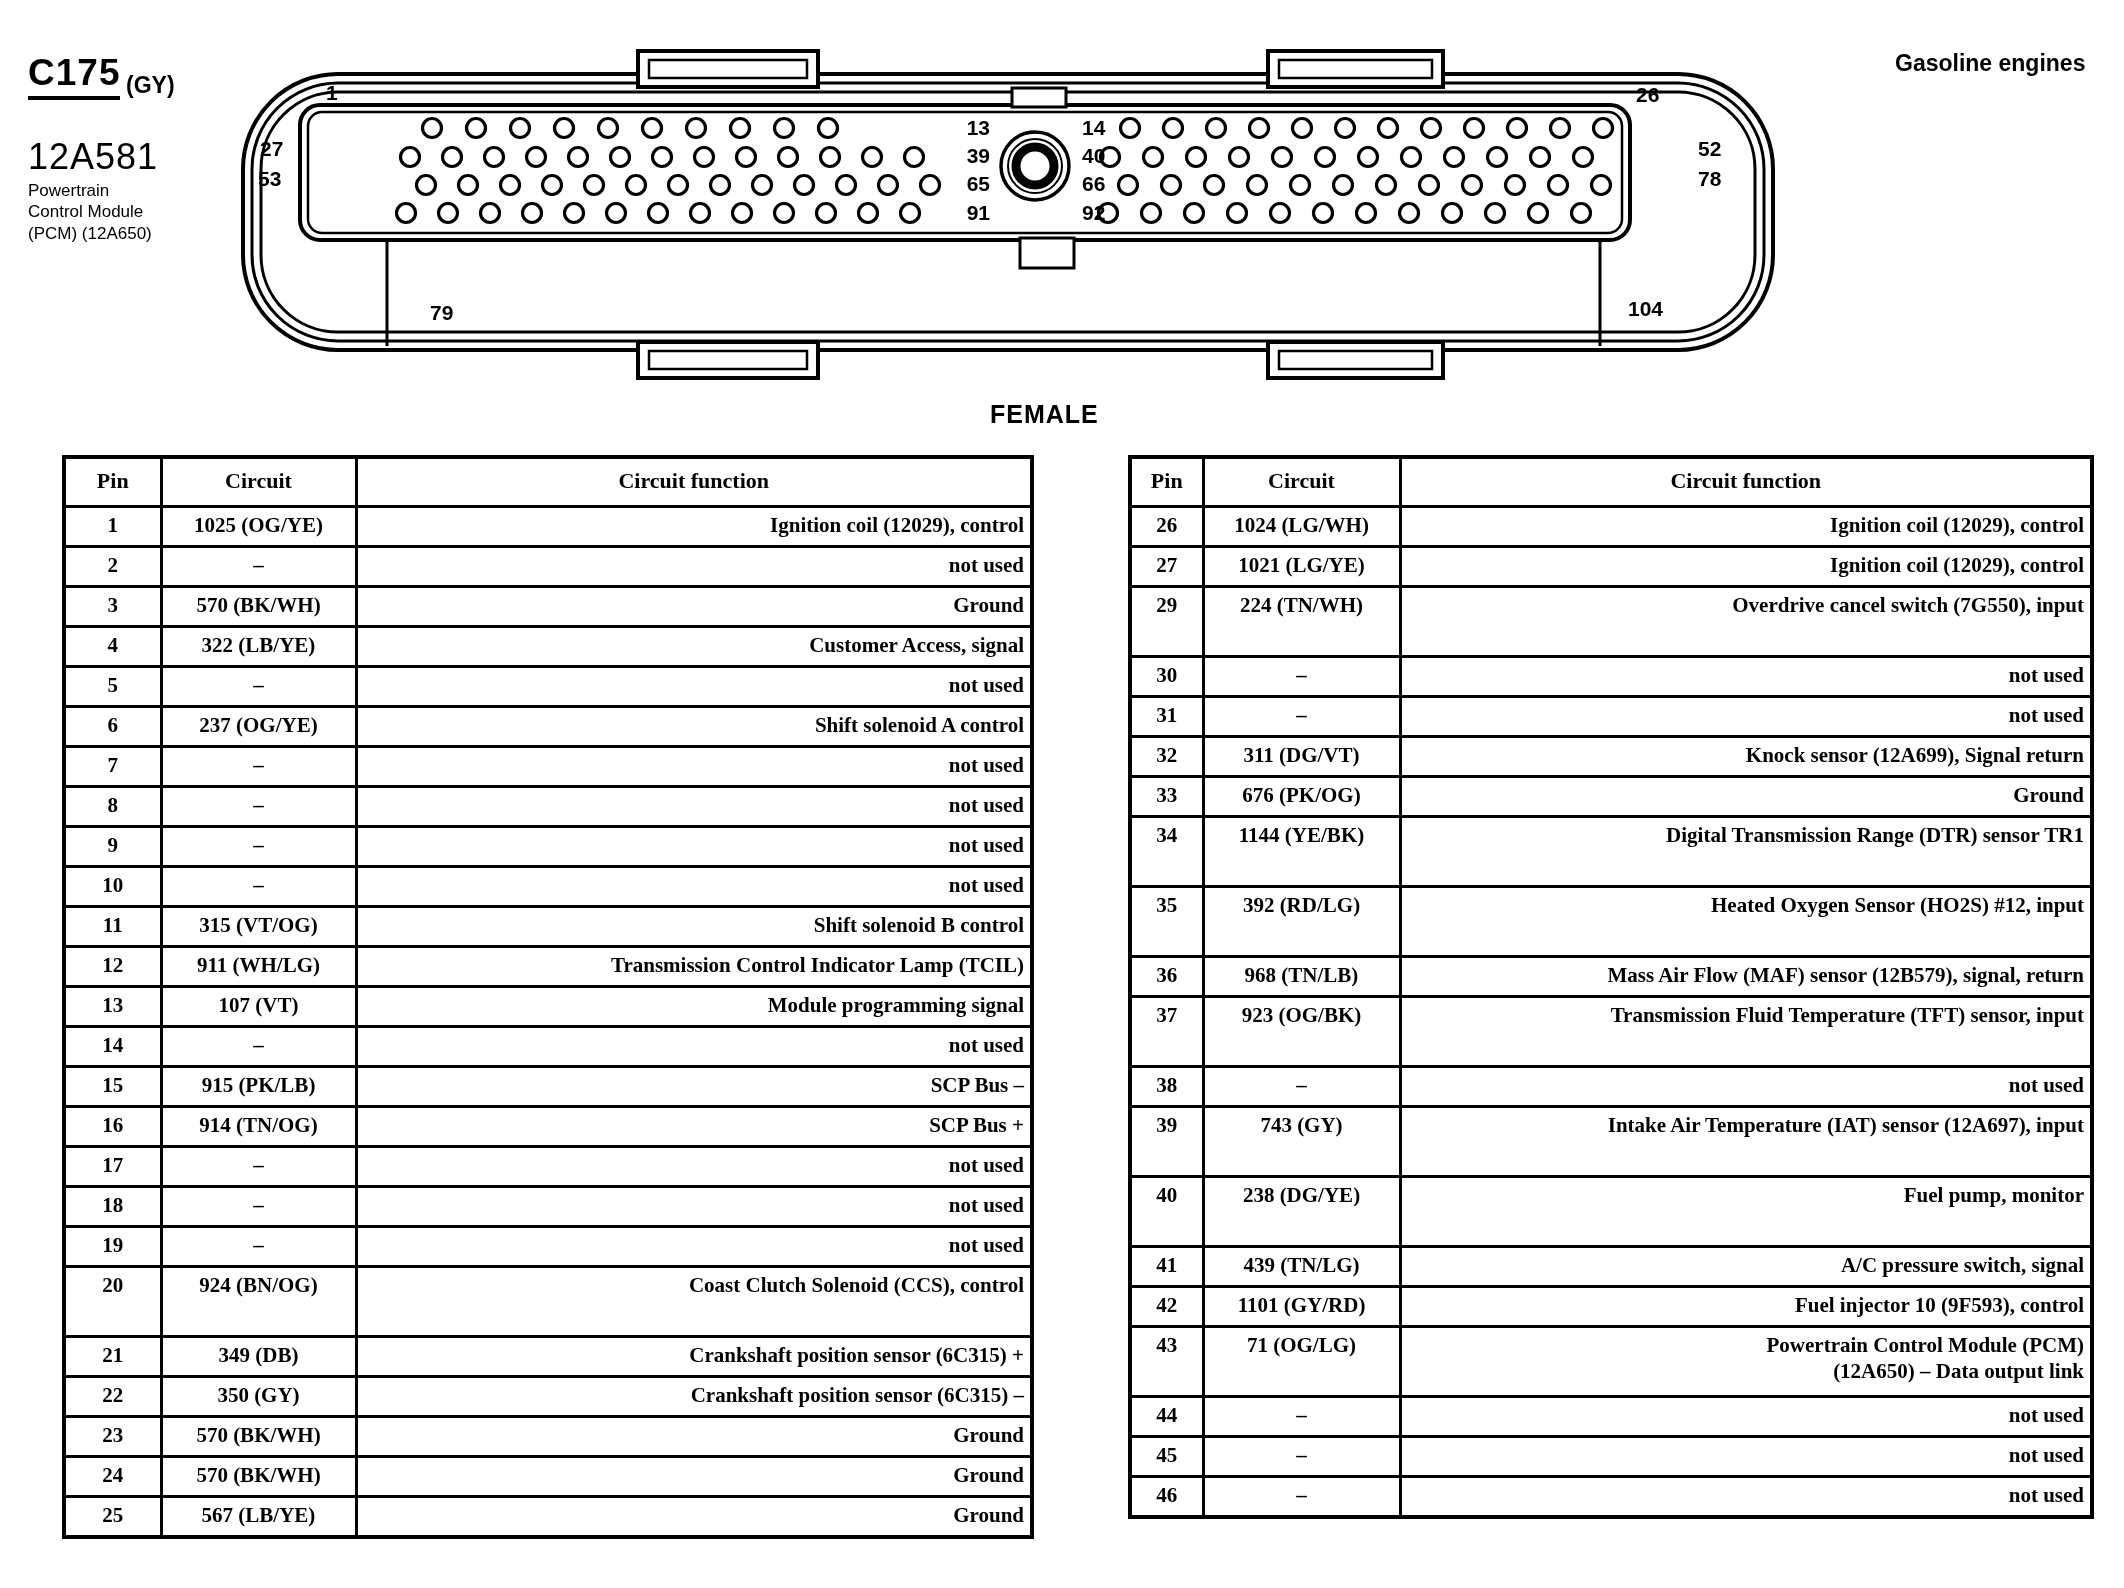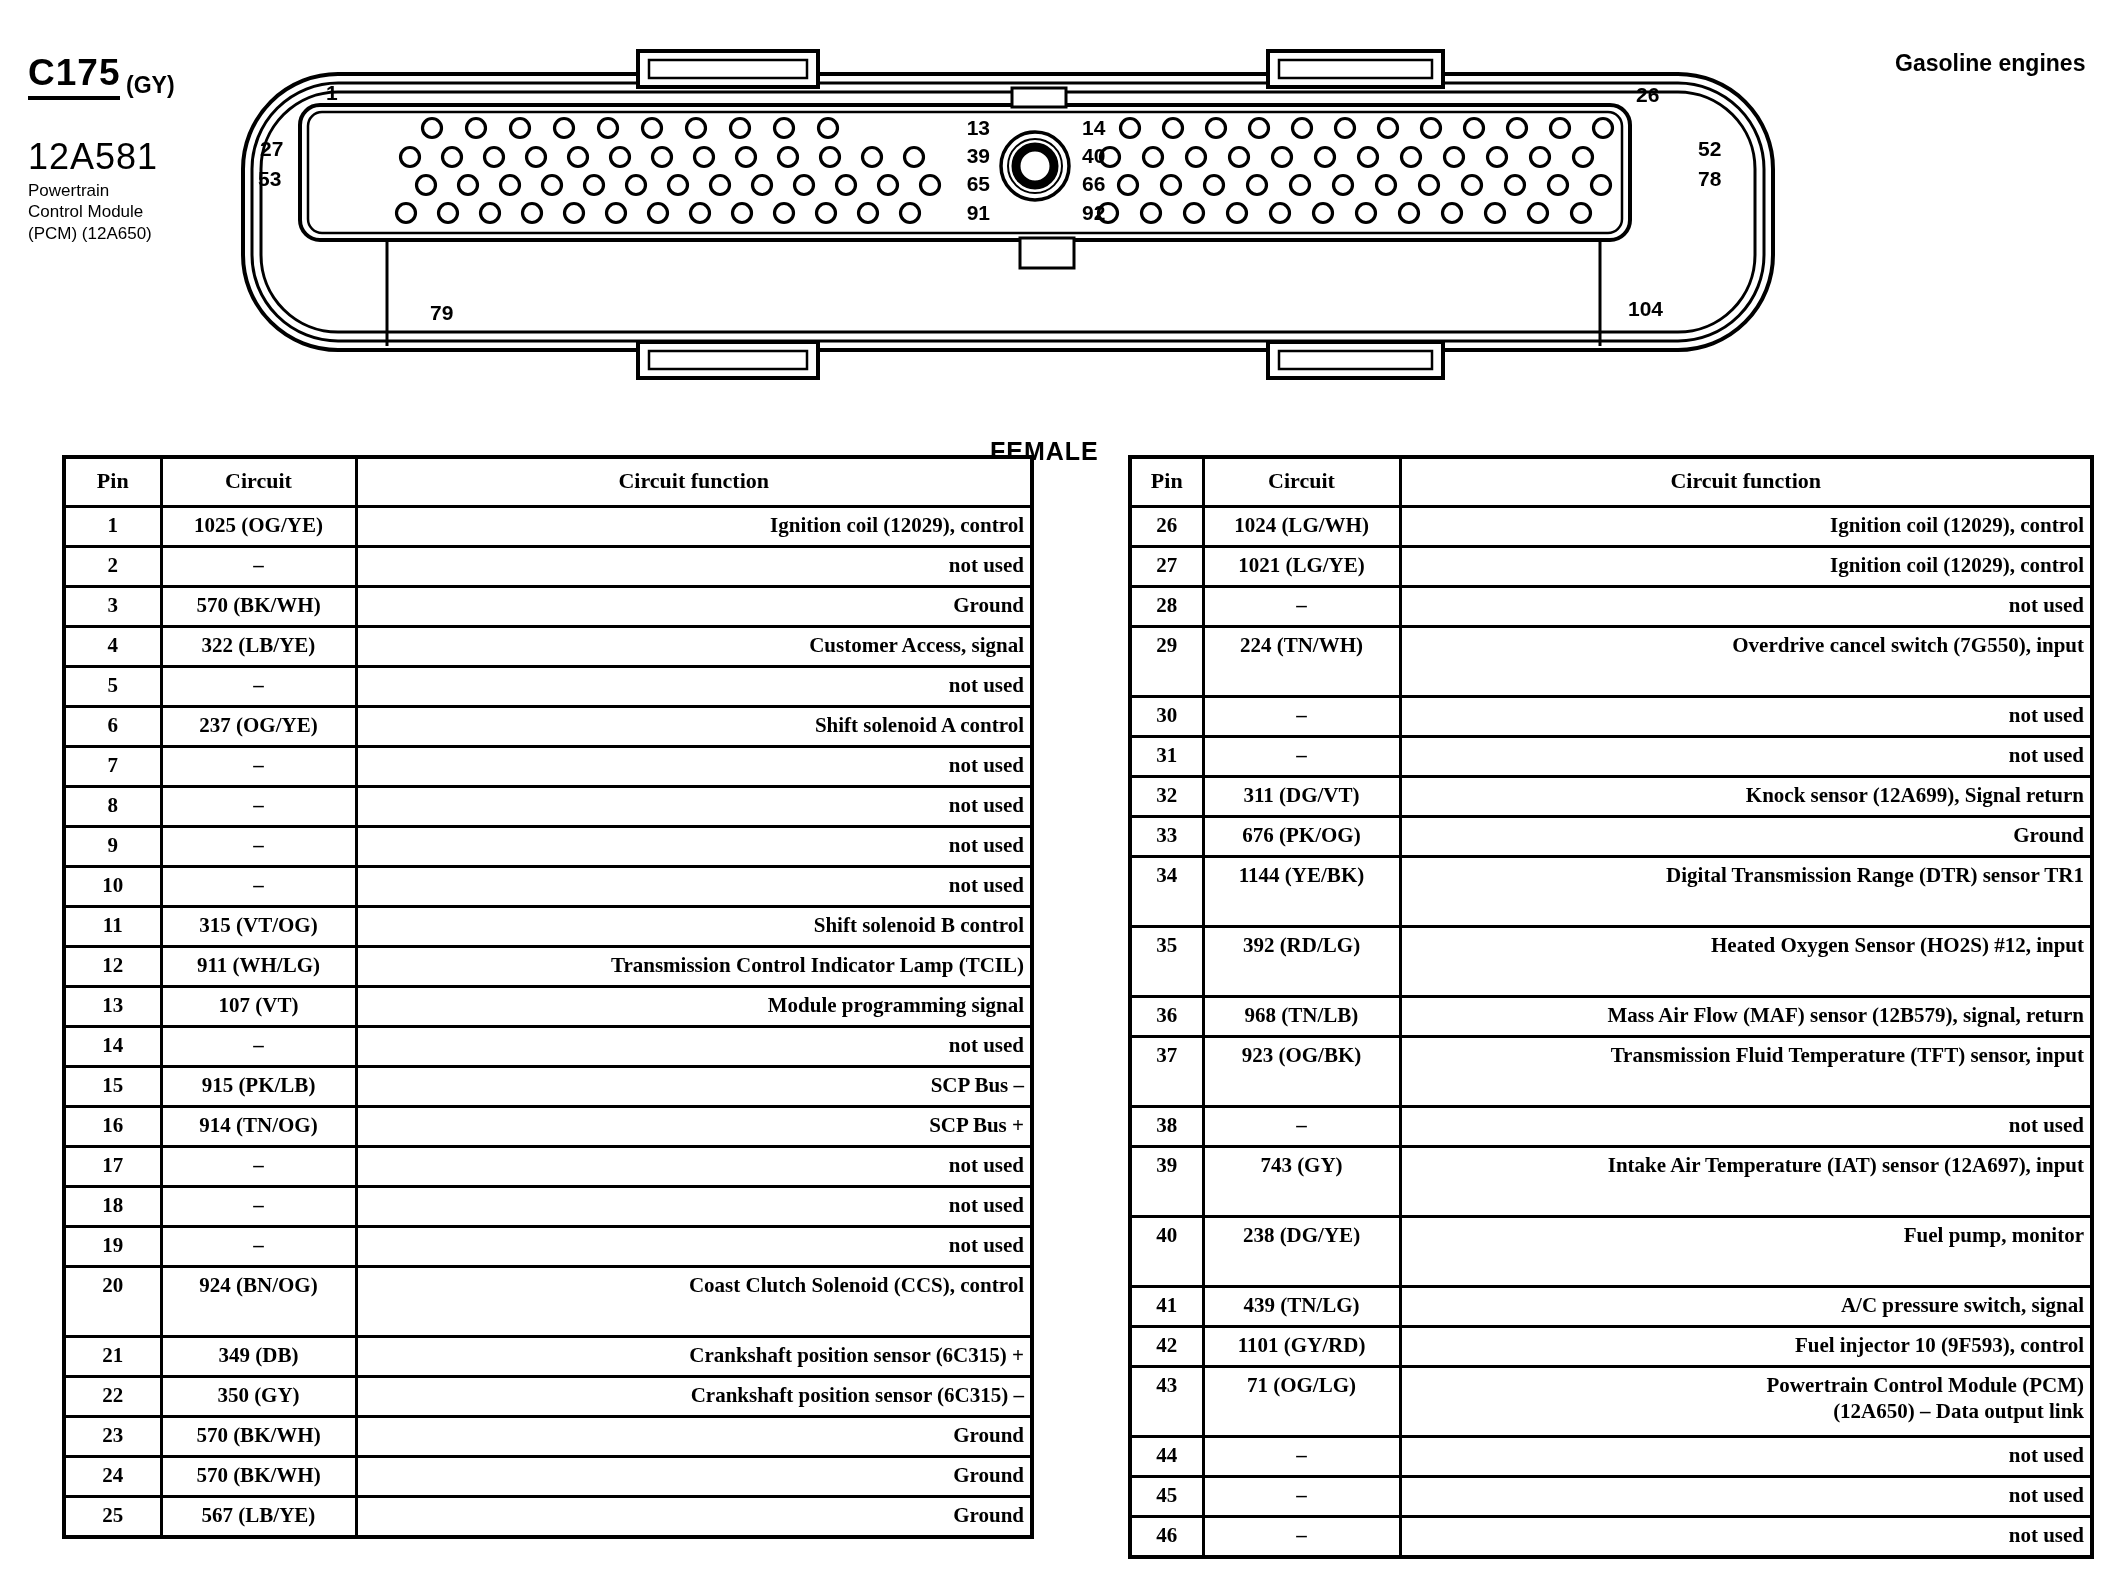--- a/index.html
+++ b/index.html
@@ -10,21 +10,21 @@
   }
   .abs { position:absolute; }
   .connector-code {
     left:28px; top:52px; font-size:37px; font-weight:700;
     border-bottom:4px solid #000; padding-bottom:2px; letter-spacing:1px;
   }
   .connector-color { left:126px; top:72px; font-size:23px; font-weight:700; }
   .part-number { left:28px; top:136px; font-size:36px; font-weight:400; letter-spacing:1px; }
   .module-label { left:28px; top:180px; width:138px; font-size:17px; font-weight:400; line-height:1.25; }
   .engine-note { left:1895px; top:50px; font-size:23px; font-weight:700; }
-  .gender-label { left:990px; top:400px; font-size:25px; font-weight:700; letter-spacing:1px;margin-top:37px; }
+  .gender-label { left:990px; top:400px; font-size:25px; font-weight:700; letter-spacing:1px; }
 
   svg text { font-family:"Liberation Sans", sans-serif; font-size:21px; font-weight:700; fill:#000; }
 
   table { border-collapse:collapse; table-layout:fixed; background:#fff; }
   table, td, th { border:3px solid #000; }
   table { border-width:4px;font-family:Liberation Serif, serif; }
   th {
     font-size:22px; font-weight:700; text-align:center;
     padding:4px 4px 6px; height:36px; vertical-align:middle;
   }
@@ -369,25 +369,20 @@
       <tr class="norm">
         <td class="pin-cell">26</td>
         <td class="circ-cell">1024 (LG/WH)</td>
         <td class="func-cell">Ignition coil (12029), control</td>
       </tr>
       <tr class="norm">
         <td class="pin-cell">27</td>
         <td class="circ-cell">1021 (LG/YE)</td>
         <td class="func-cell">Ignition coil (12029), control</td>
       </tr>
-      <tr class="norm">
-        <td class="pin-cell">28</td>
-        <td class="circ-cell">–</td>
-        <td class="func-cell">not used</td>
-      </tr>
       <tr class="tall">
         <td class="pin-cell">29</td>
         <td class="circ-cell">224 (TN/WH)</td>
         <td class="func-cell">Overdrive cancel switch (7G550), input</td>
       </tr>
       <tr class="norm">
         <td class="pin-cell">30</td>
         <td class="circ-cell">–</td>
         <td class="func-cell">not used</td>
       </tr>

